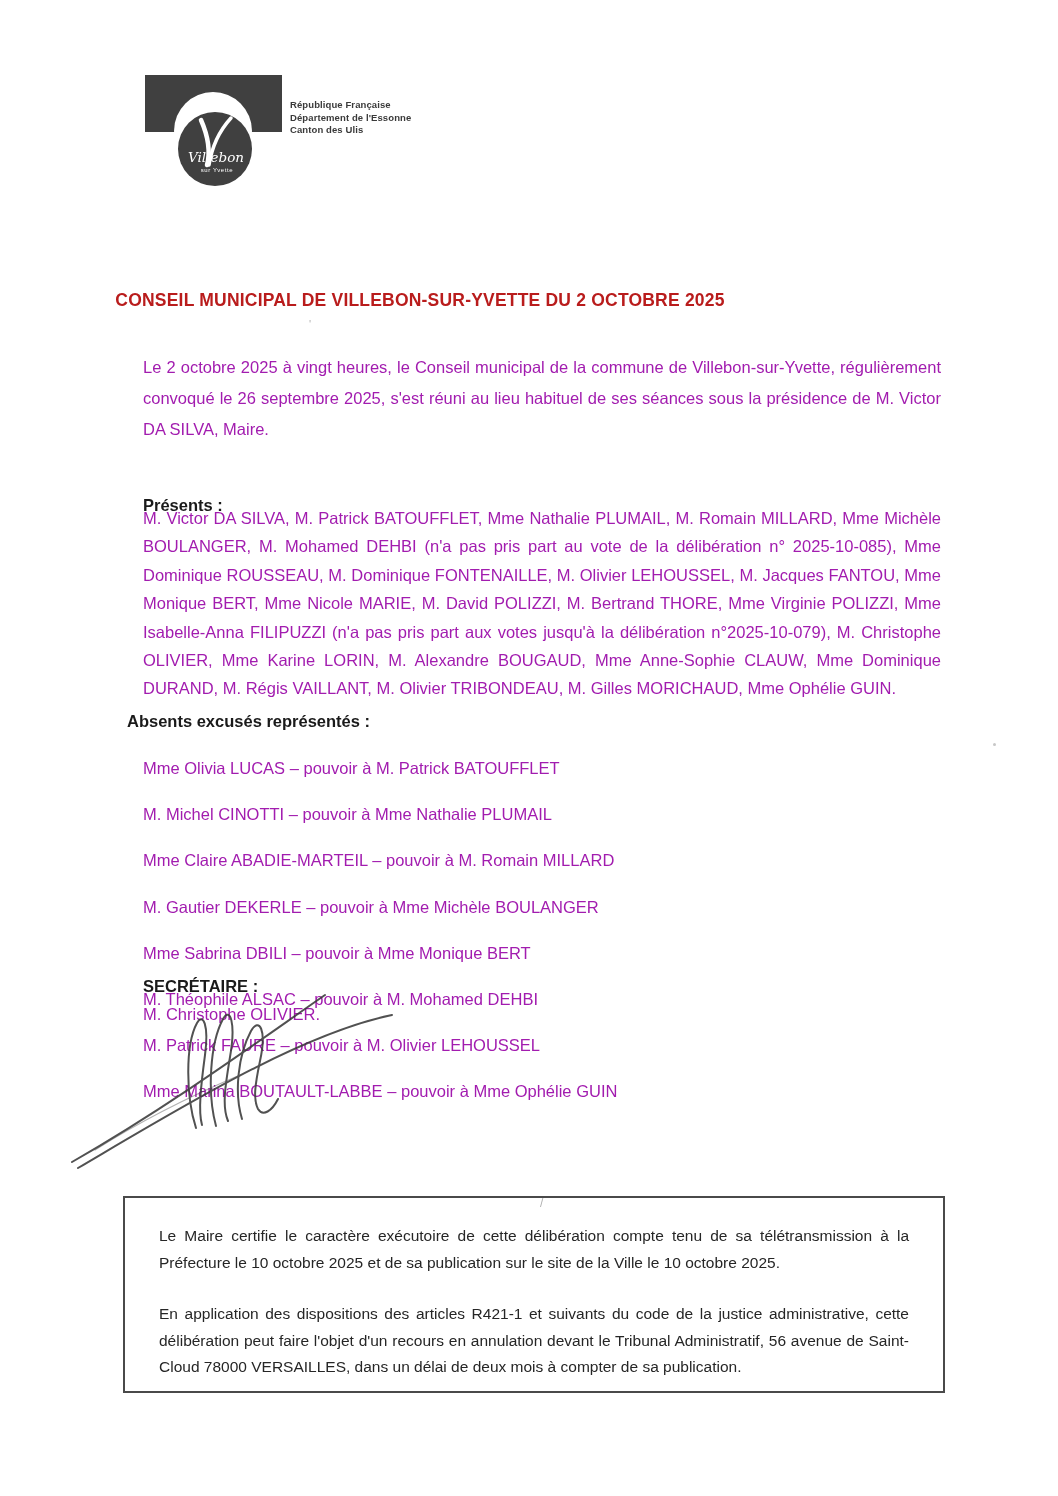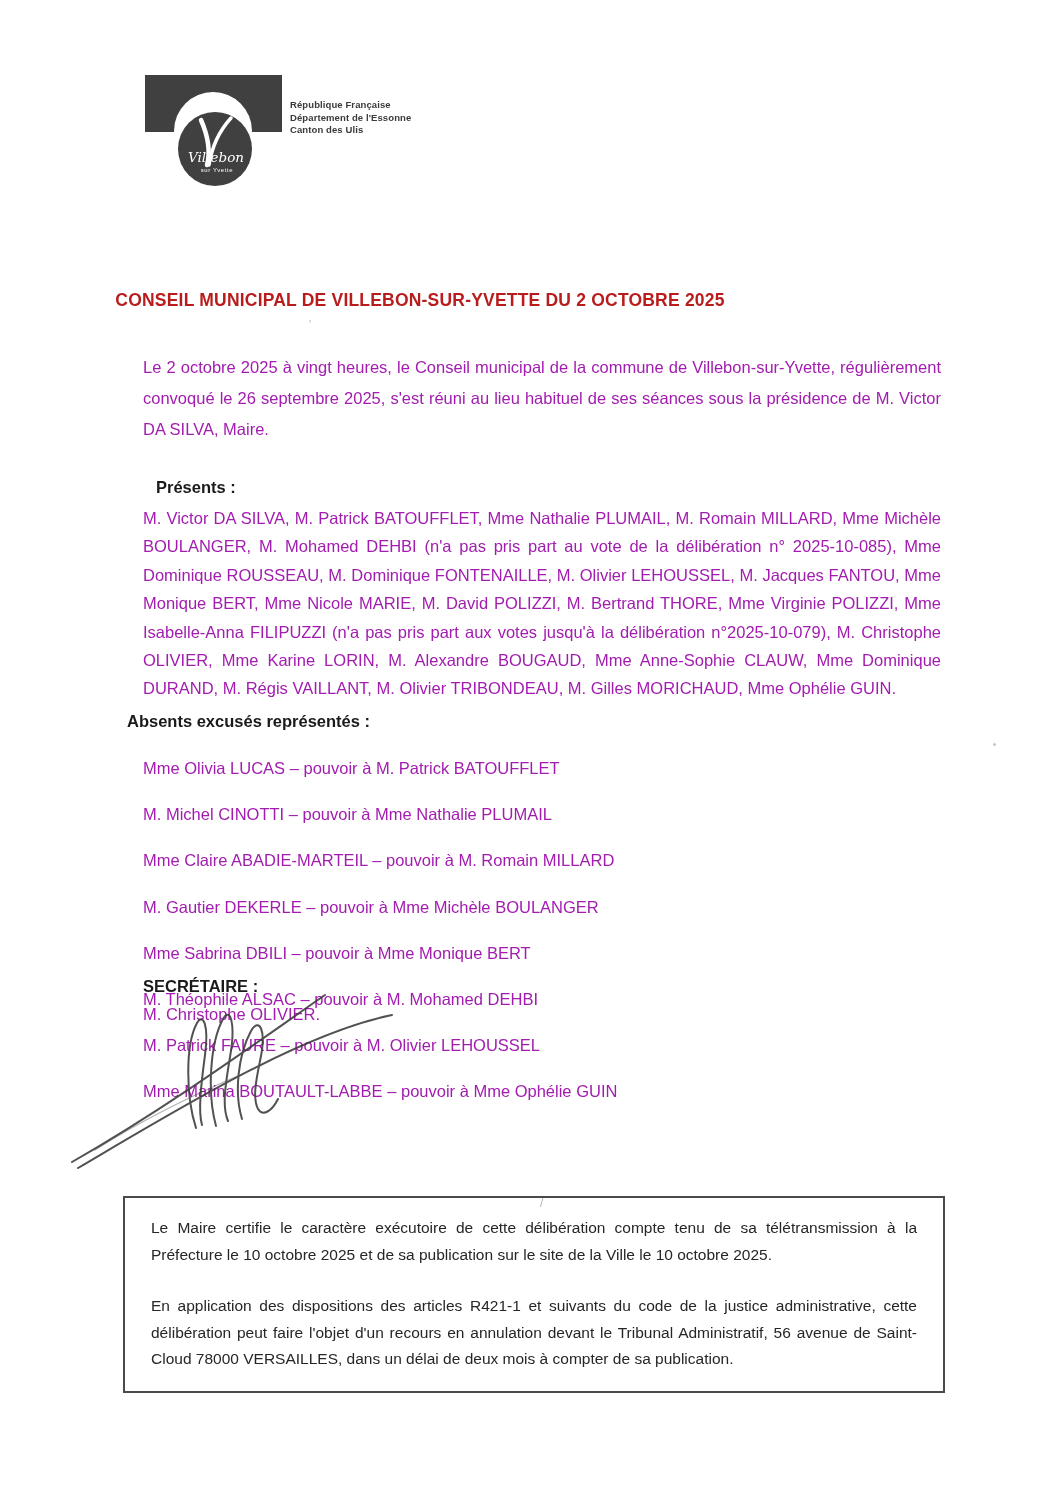--- a/index.html
+++ b/index.html
@@ -22,40 +22,40 @@
   
   .authority{left:290px;top:99px;font-size:9.5px;font-weight:bold;color:#3a3a3a;line-height:12.5px;letter-spacing:.1px;}
 
   
   .doc-title{left:0;top:280px;width:840px;text-align:center;font-weight:bold;font-size:17.5px;letter-spacing:.2px;color:#b91c1c;margin-top:10px;}
 
   
   .body-text{font-size:16.5px;color:#a21caf;}
   .intro{left:143px;top:352px;width:798px;line-height:31px;text-align:justify;}
   .h-bold{font-weight:bold;font-size:16.5px;color:#1a1a1a;}
-  .presents-h{left:143px;top:478px;margin-left:13px;}
+  .presents-h{left:143px;top:496px;}
   .presents-b{left:143px;top:504px;width:798px;line-height:28.4px;text-align:justify;}
   .absents-h{left:127px;top:712px;}
   .absents-l{left:143px;top:736px;width:798px;}
   .absents-l div{line-height:27.2px;margin-top:19px;}
   .secretaire-h{left:143px;top:977px;}
   .secretary-n{left:143px;top:1005px;}
 
   
   .sig{left:55px;top:985px;width:380px;height:210px;pointer-events:none;}
 
   
   .cert-box{
     left:123px;top:1196px;width:822px;height:197px;
     border:2px solid #4a4a4a;
     box-sizing:border-box;
     padding:17px 26px 0 26px;
     font-size:15.5px;color:#262626;
   }
-  .cert-box p{margin:0;line-height:26.5px;text-align:justify;}
+  .cert-box p{margin:8px;line-height:26.5px;text-align:justify;}
   .cert-box .gap{margin-top:25px;}
   .cert-link{color:#4a4a4a;text-decoration:underline;}
 
   
   .speck{color:#888;opacity:.65;font-size:11px;}
   .speck-dot{width:3px;height:3px;border-radius:50%;background:#999;opacity:.55;}
 </style>
 </head>
 <body>
 

